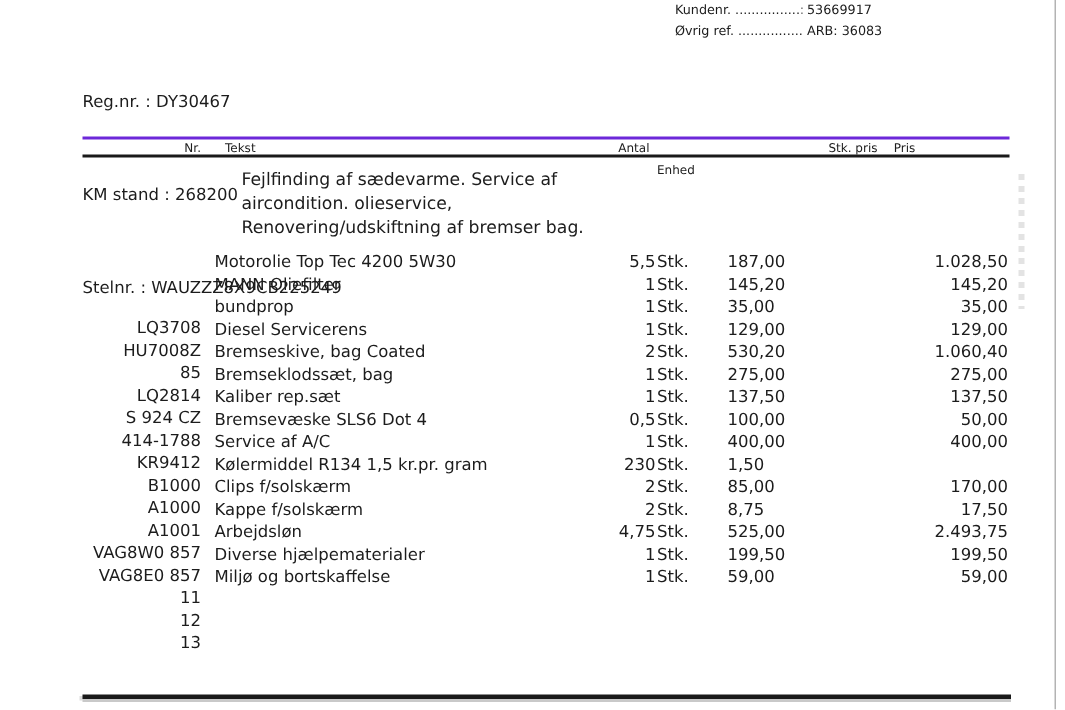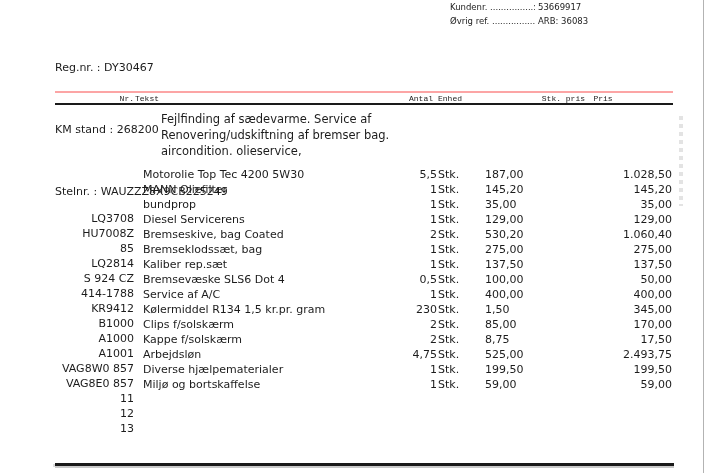--- a/index.html
+++ b/index.html
@@ -65,30 +65,29 @@
     top: 0;
   }
 
   
   .thead {
     position: absolute;
     left: 55px;
     top: 91px;
     width: 618px;
     height: 10px;
-    border-top: 2px solid #fca5a5;
+    border-top: 2px solid #6d28d9;
     border-bottom: 2px solid #1a1a1a;
     font-size: 8px;
-    font-family: Liberation Mono, monospace;
   }
   .thead span { position: absolute; top: 1px; }
   .h-nr      { left: 0;    width: 79px;  text-align: right; }
-  .h-tekst   { left: 80px; }
+  .h-tekst   { left: 95px; }
   .h-antal   { left: 300px; width: 78px; text-align: right; }
-  .h-enhed   { left: 383px; }
+  .h-enhed   { left: 383px; margin-top: 15px; }
   .h-stkpris { left: 430px; width: 100px; text-align: right; }
   .h-pris    { left: 498px; width: 100px; text-align: center; }
 
   
   .description {
     position: absolute;
     left: 161px;
     top: 111px;
     font-size: 11.5px;
     line-height: 16px;
@@ -170,23 +169,23 @@
   <span class="h-antal">Antal</span>
   <span class="h-enhed">Enhed</span>
   <span class="h-stkpris">Stk. pris</span>
   <span class="h-pris">Pris</span>
 </div>
 
 <div class="description">
 
     <div class="desc-line">Fejlfinding af sædevarme. Service af</div>
 
+    <div class="desc-line">aircondition. olieservice,</div>
+
     <div class="desc-line">Renovering/udskiftning af bremser bag.</div>
-
-    <div class="desc-line">aircondition. olieservice,</div>
   </div>
 
 <div class="rows">
 
     <div class="row">
       <span class="c-nr">LQ3708</span>
       <span class="c-tekst">Motorolie Top Tec 4200 5W30</span>
       <span class="c-antal">5,5</span>
       <span class="c-enhed">Stk.</span>
       <span class="c-stkpris">187,00</span>
@@ -264,21 +263,20 @@
       <span class="c-stkpris">400,00</span>
       <span class="c-pris">400,00</span>
     </div>
 
     <div class="row">
       <span class="c-nr">A1001</span>
       <span class="c-tekst">Kølermiddel R134 1,5 kr.pr. gram</span>
       <span class="c-antal">230</span>
       <span class="c-enhed">Stk.</span>
       <span class="c-stkpris">1,50</span>
-      <span class="c-pris">345,00</span>
     </div>
 
     <div class="row">
       <span class="c-nr">VAG8W0 857</span>
       <span class="c-tekst">Clips f/solskærm</span>
       <span class="c-antal">2</span>
       <span class="c-enhed">Stk.</span>
       <span class="c-stkpris">85,00</span>
       <span class="c-pris">170,00</span>
     </div>

